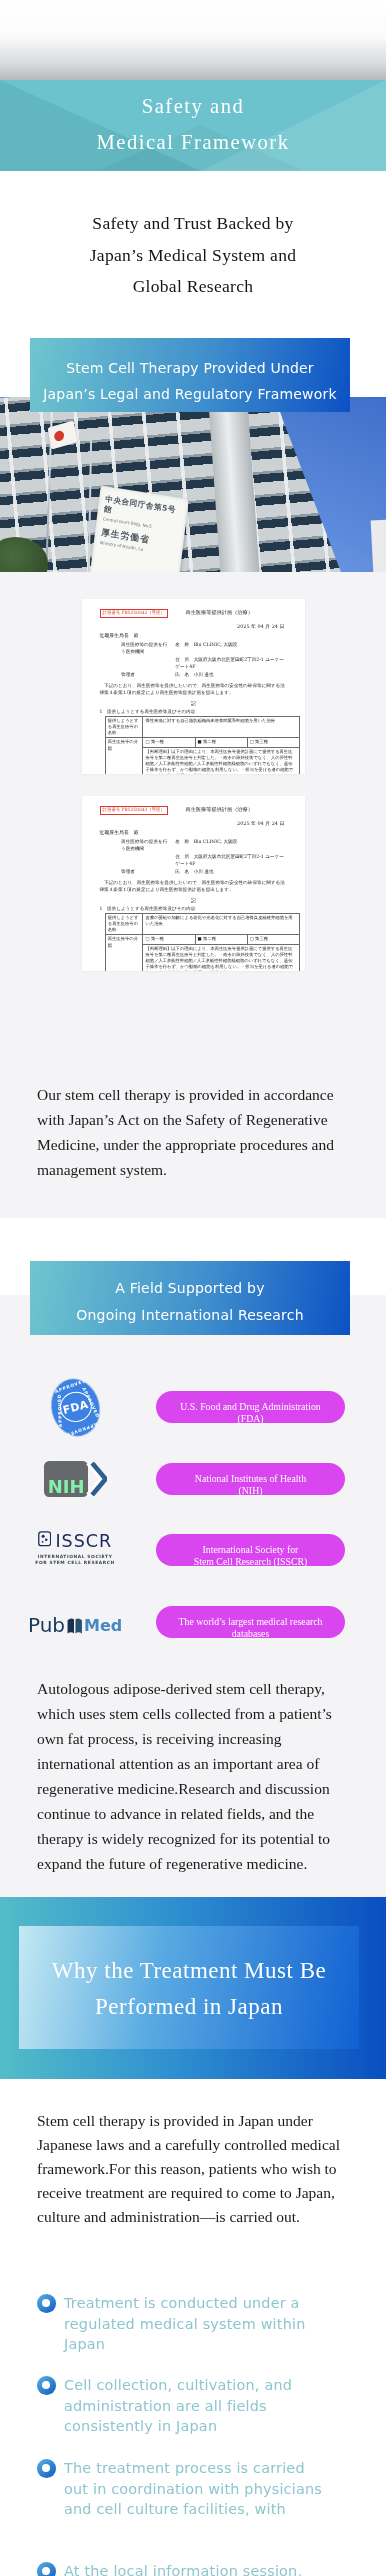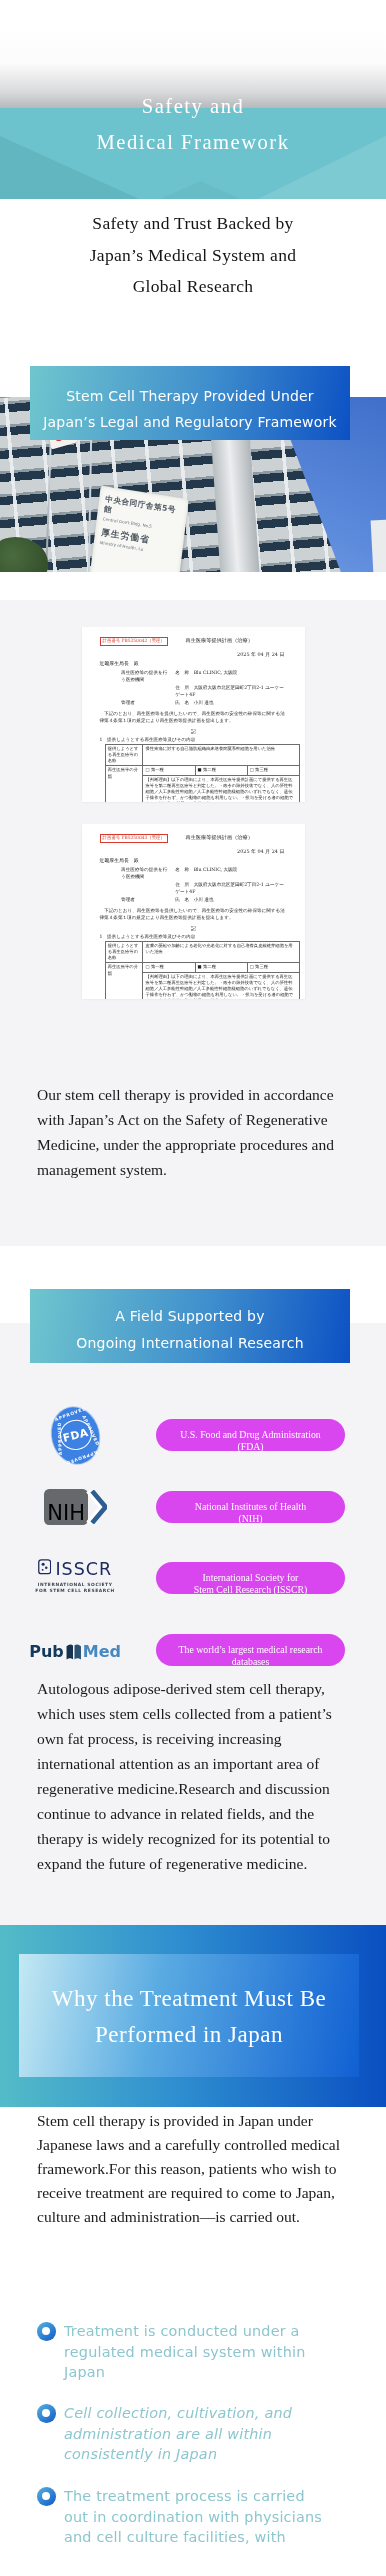--- a/index.html
+++ b/index.html
@@ -1,17 +1,17 @@
 <!DOCTYPE html>
 <html style="font-size:8.2px"><head>
 <meta charset="utf-8">
 <style>
   html,body{margin:0;padding:0;background:#e9e9ea;}
   #canvas{position:relative;width:386px;height:2700px;margin:0 auto;background:#ffffff;overflow:hidden;}
-  .abs{position:absolute;margin-top:28px;}
+  .abs{position:absolute;}
   .serif{font-family:"Liberation Serif","DejaVu Serif",serif;}
   .dserif{font-family:"DejaVu Serif","Liberation Serif",serif;}
   .sans{font-family:"DejaVu Sans","Liberation Sans",sans-serif;}
 
   
   .hero-grad{left:0;top:0;width:386px;height:80px;background:linear-gradient(to bottom,#ffffff 0%,#fbfbfb 45%,#d9dadc 80%,#b6b8bb 100%);}
   .teal-band{left:0;top:80px;width:386px;height:91px;background:#6dc3cd;overflow:hidden;}
   .wedge-l{left:0;top:0;width:201px;height:91px;background:rgba(0,70,80,0.10);clip-path:polygon(0 0,100% 100%,0 100%);}
   .wedge-r{right:0;top:0;width:185px;height:91px;background:rgba(255,255,255,0.12);clip-path:polygon(100% 0,100% 100%,0 100%);}
   .wedge-c{left:100px;top:45px;width:201px;height:45px;background:rgba(0,50,60,0.05);clip-path:polygon(50% 0,100% 100%,0 100%);}
@@ -89,38 +89,38 @@
   .pill span{display:block;font-size:9.8px;line-height:12px;}
   .logo-slot{left:20.6px;width:109px;text-align:center;}
   .fda-badge{position:relative;width:47px;height:57px;margin:0 auto;border-radius:50%;background:#3d82e2;transform:rotate(-14deg);box-shadow:0 0 0 1px rgba(61,130,226,0.35);}
   .fda-core{position:absolute;left:7.7px;top:13.4px;width:30px;height:28px;border:1px solid #fff;border-radius:50%;display:flex;align-items:center;justify-content:center;color:#fff;font-weight:bold;font-size:10.8px;letter-spacing:0.3px;}
   .rw{position:absolute;color:#fff;font-size:4.4px;font-weight:bold;letter-spacing:0.8px;white-space:nowrap;}
   .rw1{top:4.1px;left:50%;transform:translateX(-50%) rotate(-6deg);}
   .rw2{top:25px;right:-8.8px;transform:rotate(78deg);}
   .rw3{bottom:3.1px;left:50%;transform:translateX(-50%) rotate(174deg);}
   .rw4{top:25px;left:-8.8px;transform:rotate(-78deg);}
   .nih-wrap{position:relative;width:62px;height:36px;margin:0 auto;}
-  .nih-box{position:absolute;left:0;top:0;width:44px;height:36px;background:#65696c;border-radius:5.2px;color:#000000;font-weight:normal;font-size:21px;display:flex;align-items:flex-end;justify-content:center;letter-spacing:0;}
+  .nih-box{position:absolute;left:0;top:0;width:44px;height:36px;background:#65696c;border-radius:5.2px;color:#86efac;font-weight:bold;font-size:18px;display:flex;align-items:flex-end;justify-content:center;letter-spacing:0;}
   .nih-chev{position:absolute;left:42px;top:1px;}
   .isscr-row{display:flex;align-items:flex-start;justify-content:center;}
   .isscr-txt{color:#1d2c60;font-size:17.5px;letter-spacing:1px;margin-left:4.1px;font-weight:500;}
   .isscr-sub{color:#3c4550;font-size:4.4px;letter-spacing:0.6px;line-height:6.2px;font-weight:bold;}
   .pm-row{display:flex;align-items:center;justify-content:center;}
-  .pm-pub{color:#17395c;font-size:16px;font-weight:bold;}
+  .pm-pub{color:#17395c;font-size:20px;font-weight:normal;}
   .pm-med{color:#4788c0;font-size:16px;font-weight:bold;}
 
   
   .why-outer{left:0;top:1897px;width:386px;height:182px;background:linear-gradient(90deg,#54bcc8 0%,#2f8fd0 45%,#0a4fc1 100%);}
   .why-inner{left:19px;top:1926px;width:340px;height:123px;background:linear-gradient(100deg,#c4e9f3 0%,#5aabe2 40%,#1160d3 100%);box-sizing:border-box;padding-top:28px;text-align:center;color:#fff;z-index:2;}
   .why-inner .wl{display:block;font-size:23px;line-height:33px;letter-spacing:0.5px;}
   .why-inner .wl2{margin-top:3.1px;}
 
   
   .reason{left:37px;width:330px;}
-  .r1{top:2293px;} .r2{top:2375px;font-style:italic;} .r3{top:2458px;} .r4{top:2561px;}
+  .r1{top:2293px;} .r2{top:2375px;} .r3{top:2458px;} .r4{top:2561px;}
   .ring{position:absolute;left:0;top:1px;width:18.5px;height:18.5px;border-radius:50%;background:linear-gradient(140deg,#5ab1e2 0%,#2f83d2 55%,#1458c4 100%);}
   .ring::after{content:"";position:absolute;left:5.2px;top:5.2px;width:8.2px;height:8.2px;border-radius:50%;background:#ffffff;}
   .reason-text{margin-left:27px;color:#8cc6cf;}
   .reason-text .rl{display:block;font-size:14.4px;line-height:20.6px;letter-spacing:0.2px;white-space:nowrap;}
 </style>
 </head>
 <body>
 
 <div id="canvas">
 
@@ -363,21 +363,21 @@
     <div class="reason-text sans">
       <span class="rl">Treatment is conducted under a</span>
       <span class="rl">regulated medical system within</span>
       <span class="rl">Japan</span>
     </div>
   </div>
   <div class="abs reason r2">
     <div class="ring"></div>
     <div class="reason-text sans">
       <span class="rl">Cell collection, cultivation, and</span>
-      <span class="rl">administration are all within</span>
+      <span class="rl">administration are all fields</span>
       <span class="rl">consistently in Japan</span>
     </div>
   </div>
   <div class="abs reason r3">
     <div class="ring"></div>
     <div class="reason-text sans">
       <span class="rl">The treatment process is carried</span>
       <span class="rl">out in coordination with physicians</span>
       <span class="rl">and cell culture facilities, with</span>
     </div>

